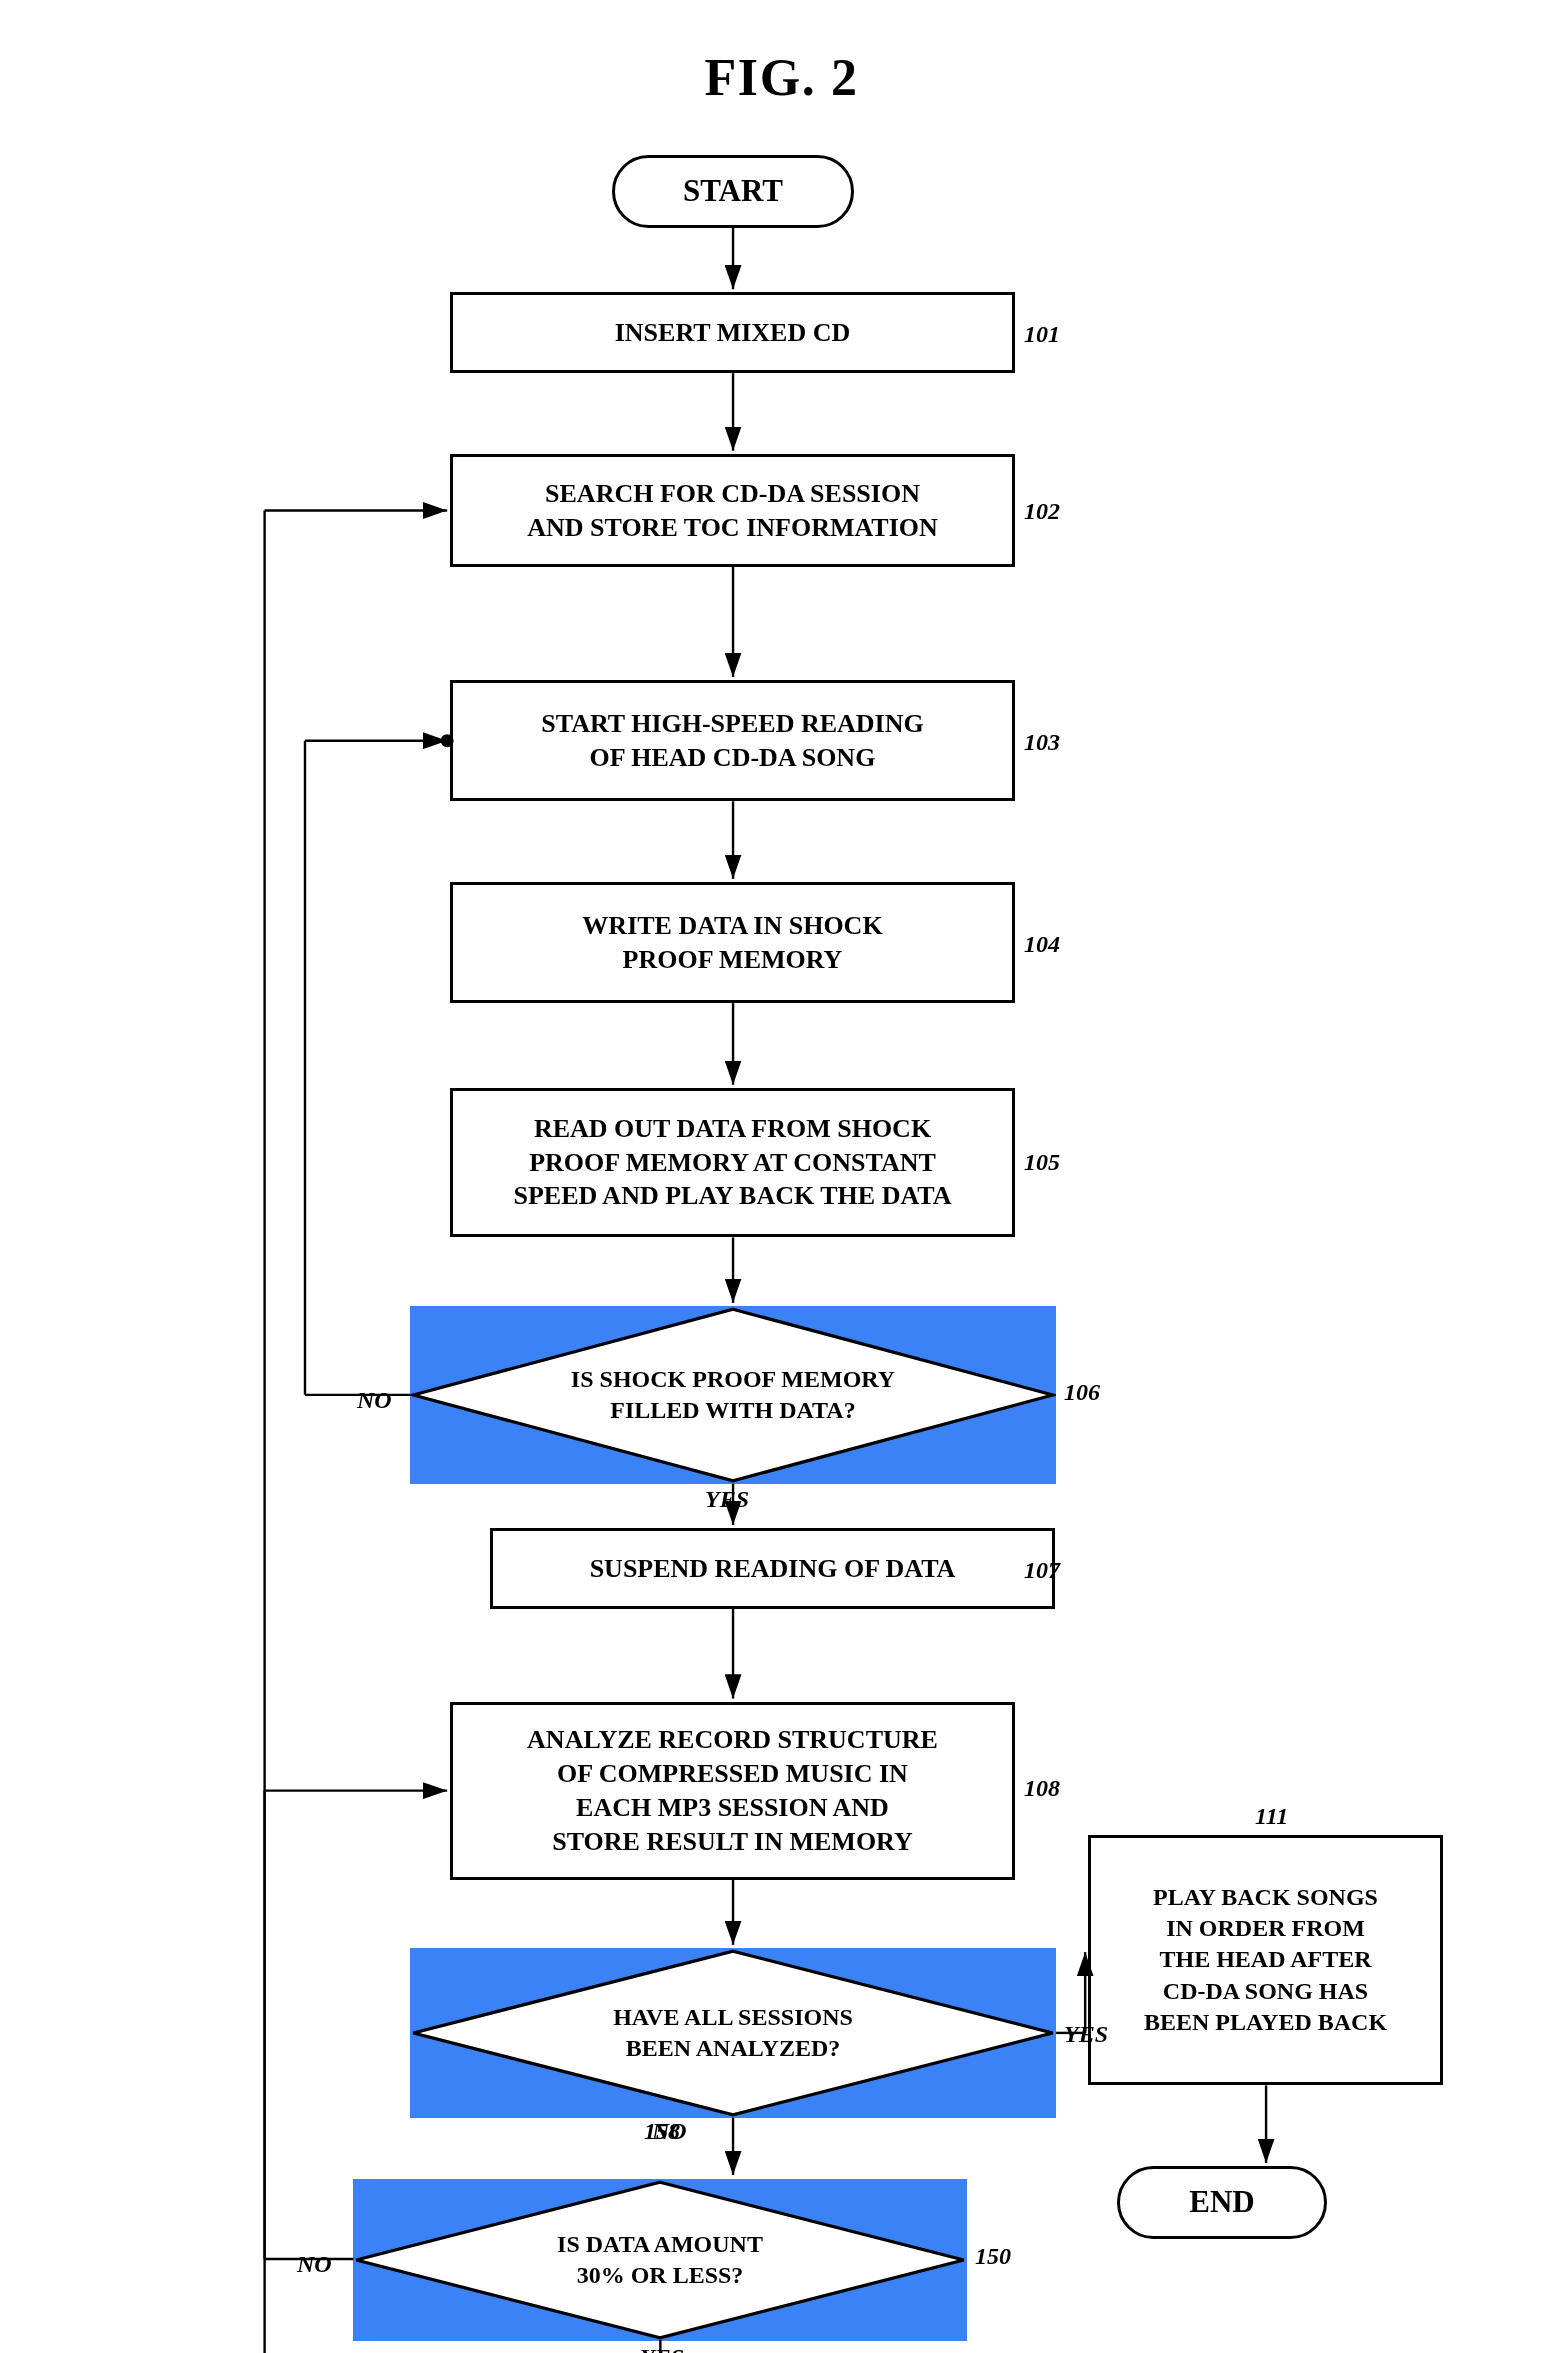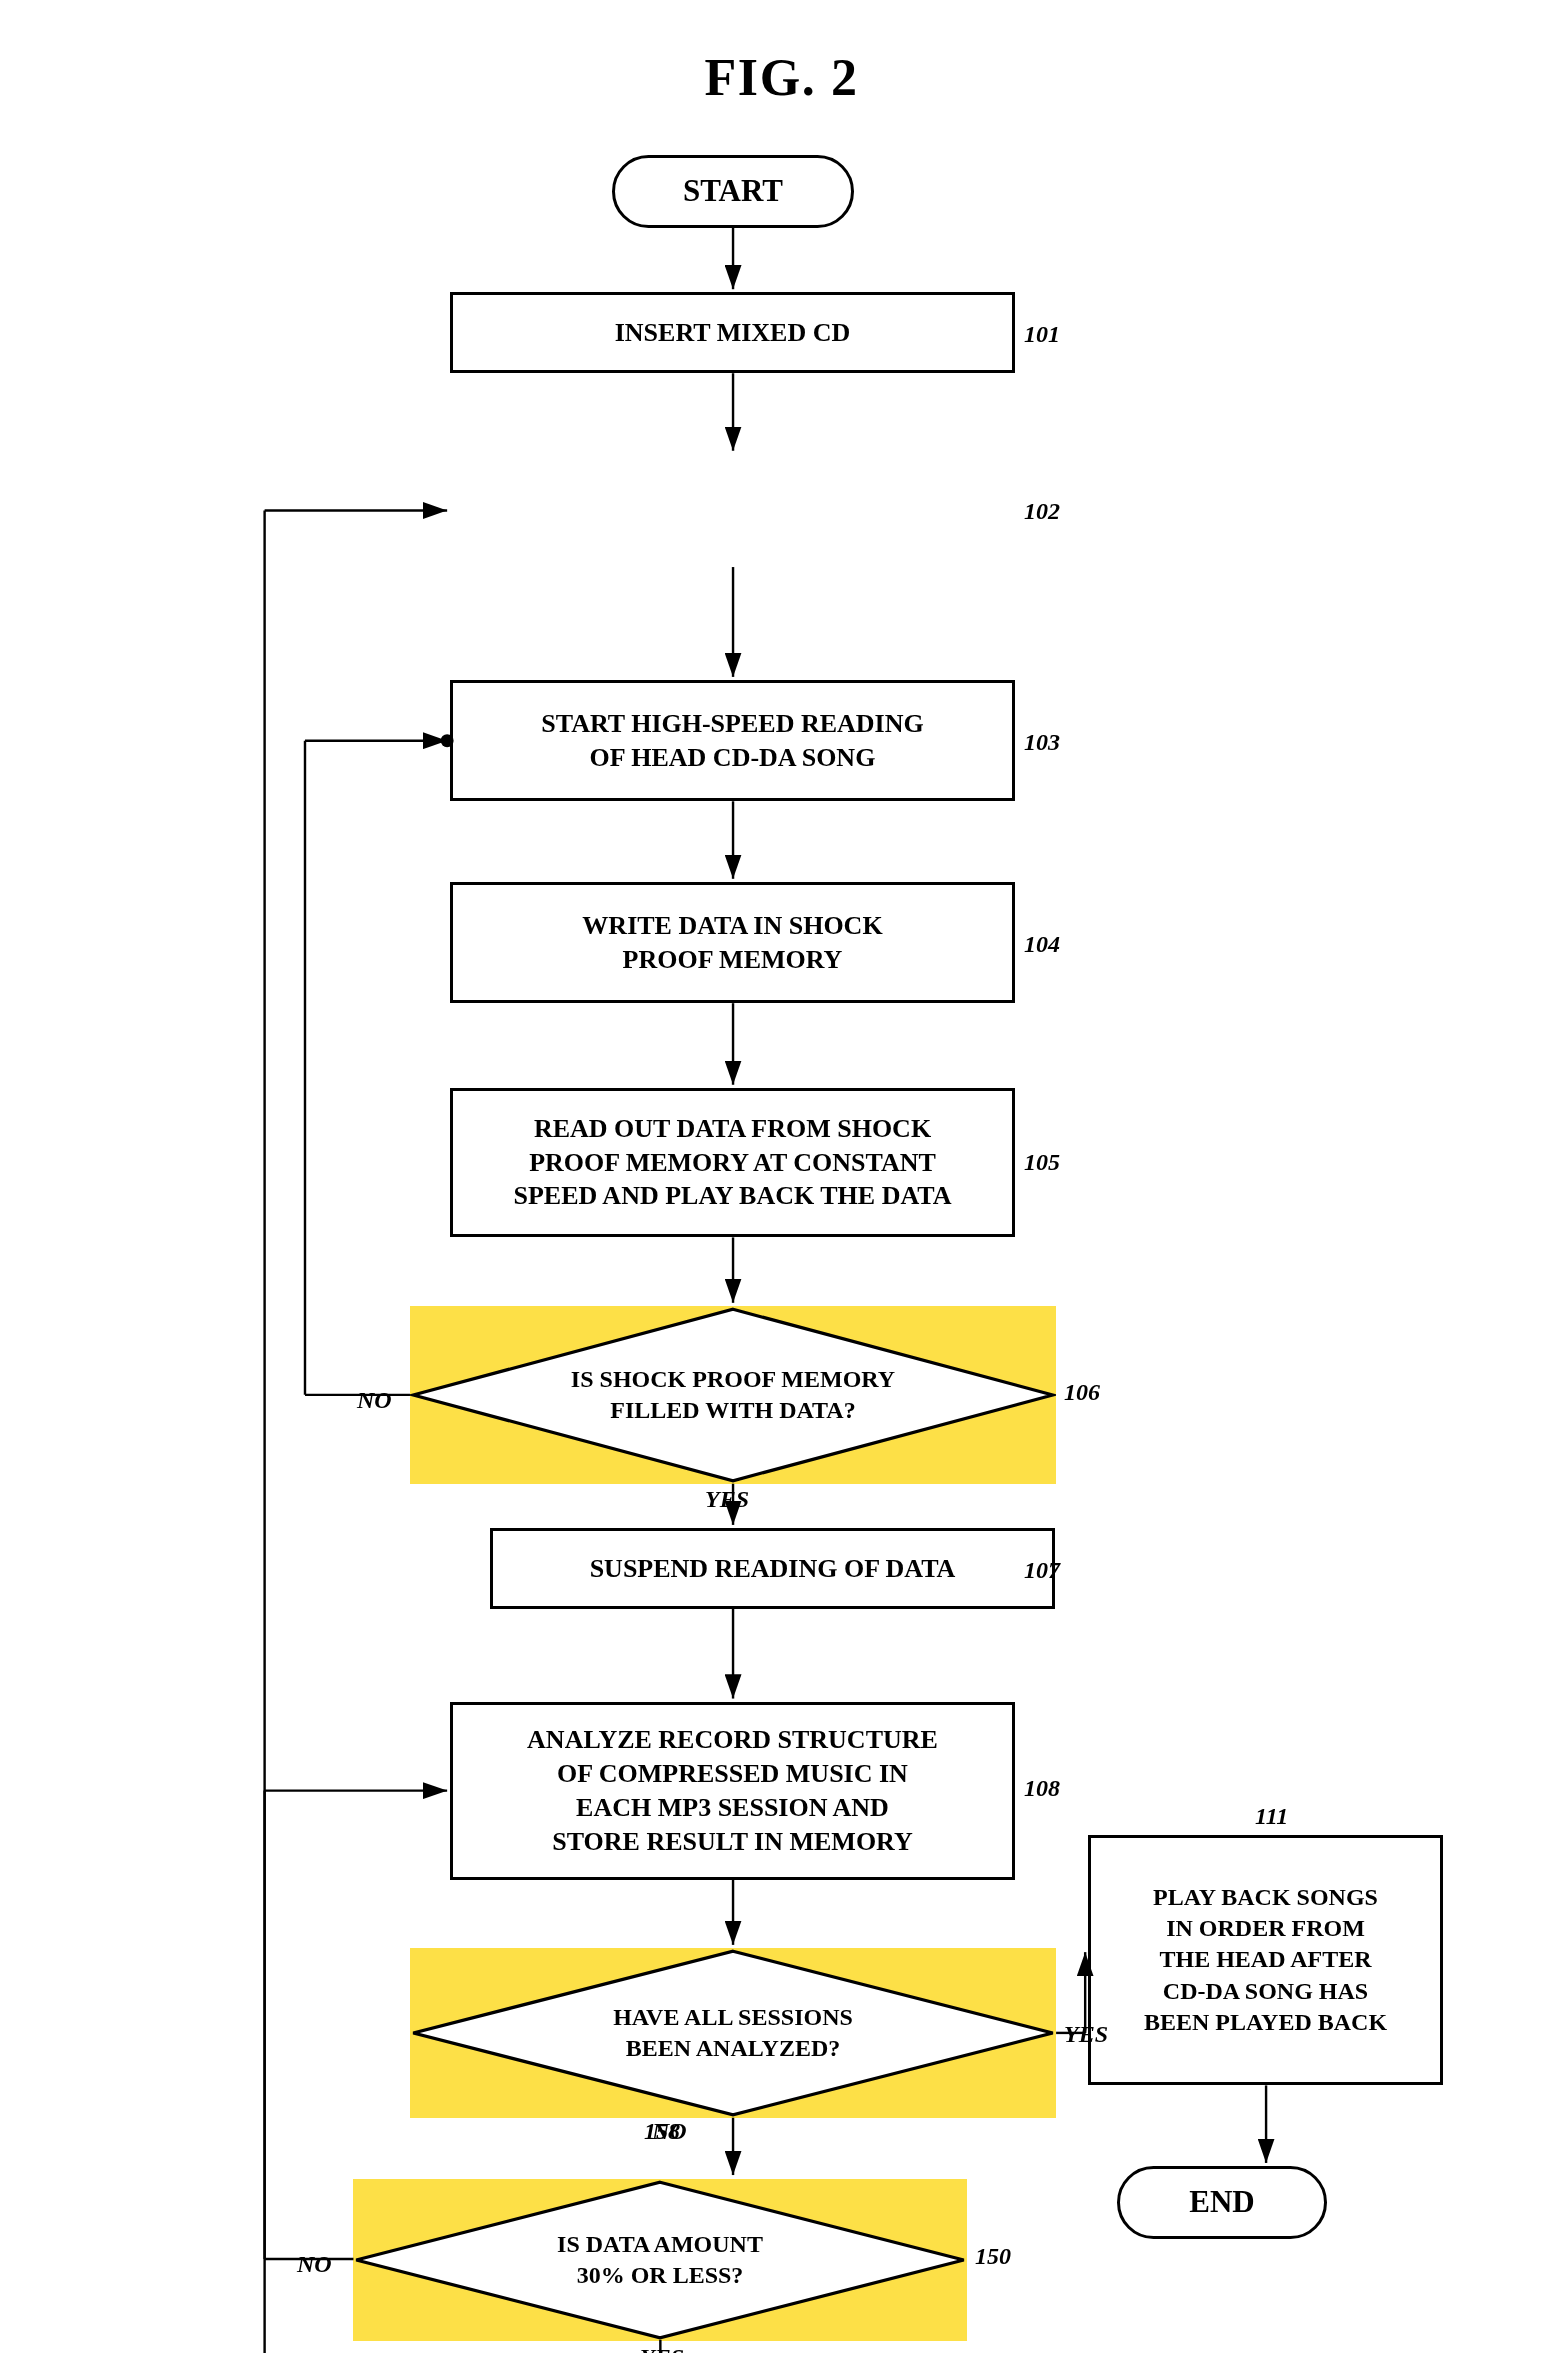--- a/index.html
+++ b/index.html
@@ -42,21 +42,21 @@
     .rounded-rect {
       border: 3.2px solid #000;
       border-radius: 40px;
     }
 
     .rect {
       border: 3.2px solid #000;
     }
 
     .diamond {
-      background: #fde047;
+      background: #3b82f6;
     }
 
     .diamond-inner {
       width: 100%;
       height: 100%;
       position: relative;
       display: flex;
       align-items: center;
       justify-content: center;
     }
@@ -102,20 +102,24 @@
 
 <div class="flowchart-container" style="height:2221px;">
 
   <div class="shape rect" style="left:234px; top:153px; width:565px; height:81px;">
     <span>INSERT MIXED CD</span>
   </div>
 
   <div class="shape rounded-rect" style="left:396px; top:16px; width:242px; height:73px; font-size:31px;">START</div>
   <div class="label" style="left:808px; top:182px;">101</div>
 
+  <div class="shape rect" style="left:234px; top:315px; width:565px; height:113px; white-space:pre-line;">
+    <span style="white-space:pre-line;">SEARCH FOR CD-DA SESSION
+AND STORE TOC INFORMATION</span>
+  </div>
   <div class="label" style="left:808px; top:359px;">102</div>
 
   <div class="shape rect" style="left:234px; top:541px; width:565px; height:121px; white-space:pre-line;">
     <span style="white-space:pre-line;">START HIGH-SPEED READING
 OF HEAD CD-DA SONG</span>
   </div>
   <div class="label" style="left:808px; top:590px;">103</div>
 
   <div class="shape rect" style="left:234px; top:743px; width:565px; height:121px; white-space:pre-line;">
     <span style="white-space:pre-line;">WRITE DATA IN SHOCK

